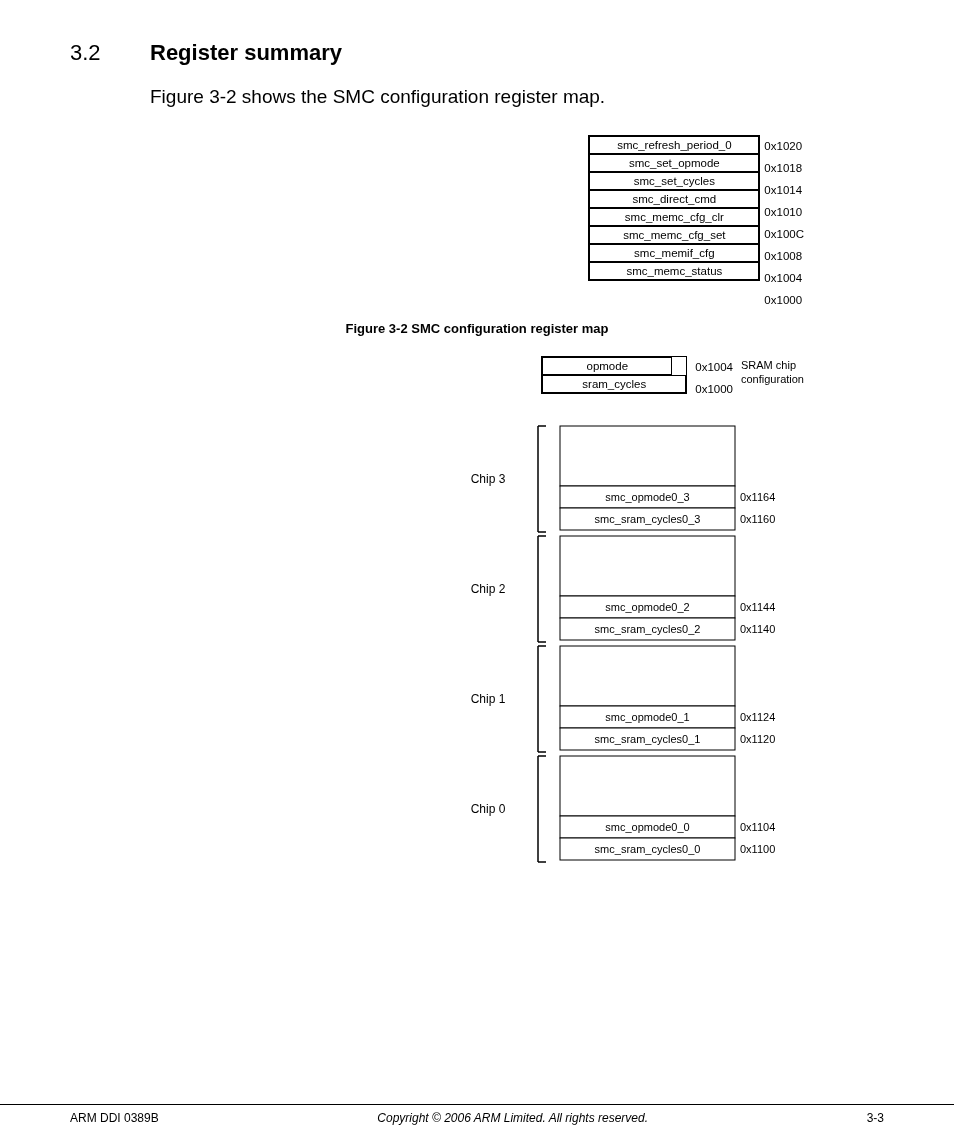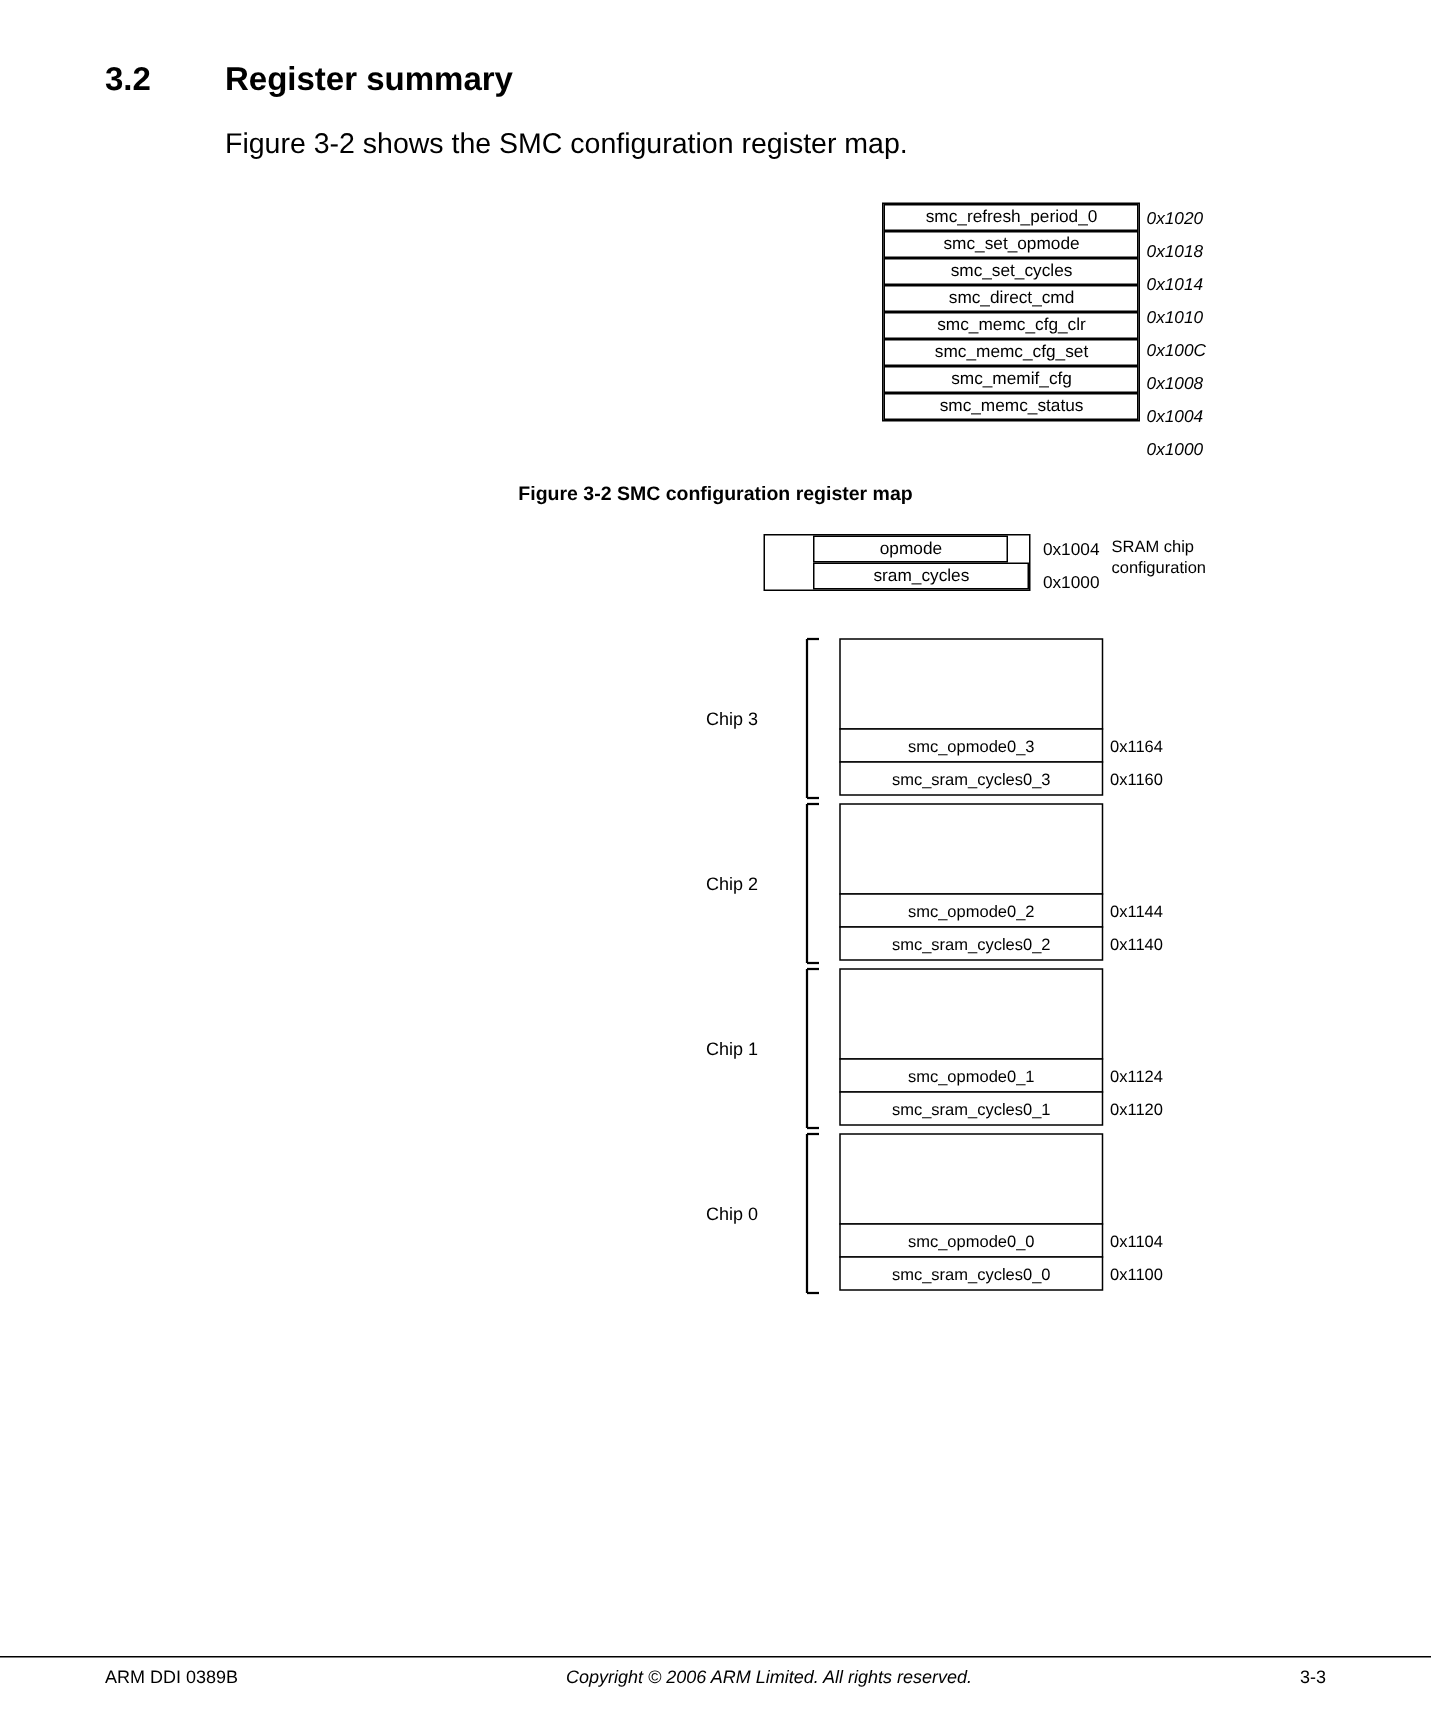--- a/index.html
+++ b/index.html
@@ -29,21 +29,21 @@
 
     .section-title {
       display: flex;
       align-items: baseline;
       gap: 30px;
       margin-bottom: 20px;
     }
 
     .section-num {
       font-size: 22px;
-      font-weight: bold;
+      font-weight: normal;
       min-width: 50px;
     }
 
     .section-heading {
       font-size: 22px;
       font-weight: bold;
     }
 
     .body-text {
       font-size: 19px;
@@ -143,38 +143,38 @@
       <div class="reg-boxes" id="reg-boxes-1">
           <div class="reg-cell">smc_refresh_period_0</div>
           <div class="reg-cell">smc_set_opmode</div>
           <div class="reg-cell">smc_set_cycles</div>
           <div class="reg-cell">smc_direct_cmd</div>
           <div class="reg-cell">smc_memc_cfg_clr</div>
           <div class="reg-cell">smc_memc_cfg_set</div>
           <div class="reg-cell">smc_memif_cfg</div>
           <div class="reg-cell">smc_memc_status</div>
         </div>
-      <div id="reg-addrs-1" style="display:flex;flex-direction:column;font-style:italic;">
+      <div id="reg-addrs-1" style="display:flex;flex-direction:column;">
           <div class="reg-addr" style="height: 22px; line-height: 22px;">0x1020</div>
           <div class="reg-addr" style="height: 22px; line-height: 22px;">0x1018</div>
           <div class="reg-addr" style="height: 22px; line-height: 22px;">0x1014</div>
           <div class="reg-addr" style="height: 22px; line-height: 22px;">0x1010</div>
           <div class="reg-addr" style="height: 22px; line-height: 22px;">0x100C</div>
           <div class="reg-addr" style="height: 22px; line-height: 22px;">0x1008</div>
           <div class="reg-addr" style="height: 22px; line-height: 22px;">0x1004</div>
           <div class="reg-addr" style="height: 22px; line-height: 22px;">0x1000</div>
         </div>
     </div>
   </div>
   <div class="figure-caption">Figure 3-2 SMC configuration register map</div>
 
 
   <div class="chip-config-area">
     <div class="sram-chip-section">
-      <div id="sram-reg-boxes" style="display:flex;flex-direction:column;border:1px solid #000;padding-left:32px;">
+      <div id="sram-reg-boxes" style="display:flex;flex-direction:column;border:1px solid #000;">
           <div class="reg-cell" style="width: 130px;">opmode</div>
           <div class="reg-cell" style="width: 144px;">sram_cycles</div>
         </div>
       <div id="sram-addrs" style="display:flex;flex-direction:column;padding-left:4px;">
           <div style="height: 22px; line-height: 22px; font-size: 11.5px; padding-left: 4px;">0x1004</div>
           <div style="height: 22px; line-height: 22px; font-size: 11.5px; padding-left: 4px;">0x1000</div>
         </div>
       <div id="sram-label-div" style="font-size:11px;line-height:1.3;padding-left:8px;margin-top:2px;">SRAM chip<br>configuration</div>
     </div>
   </div>

